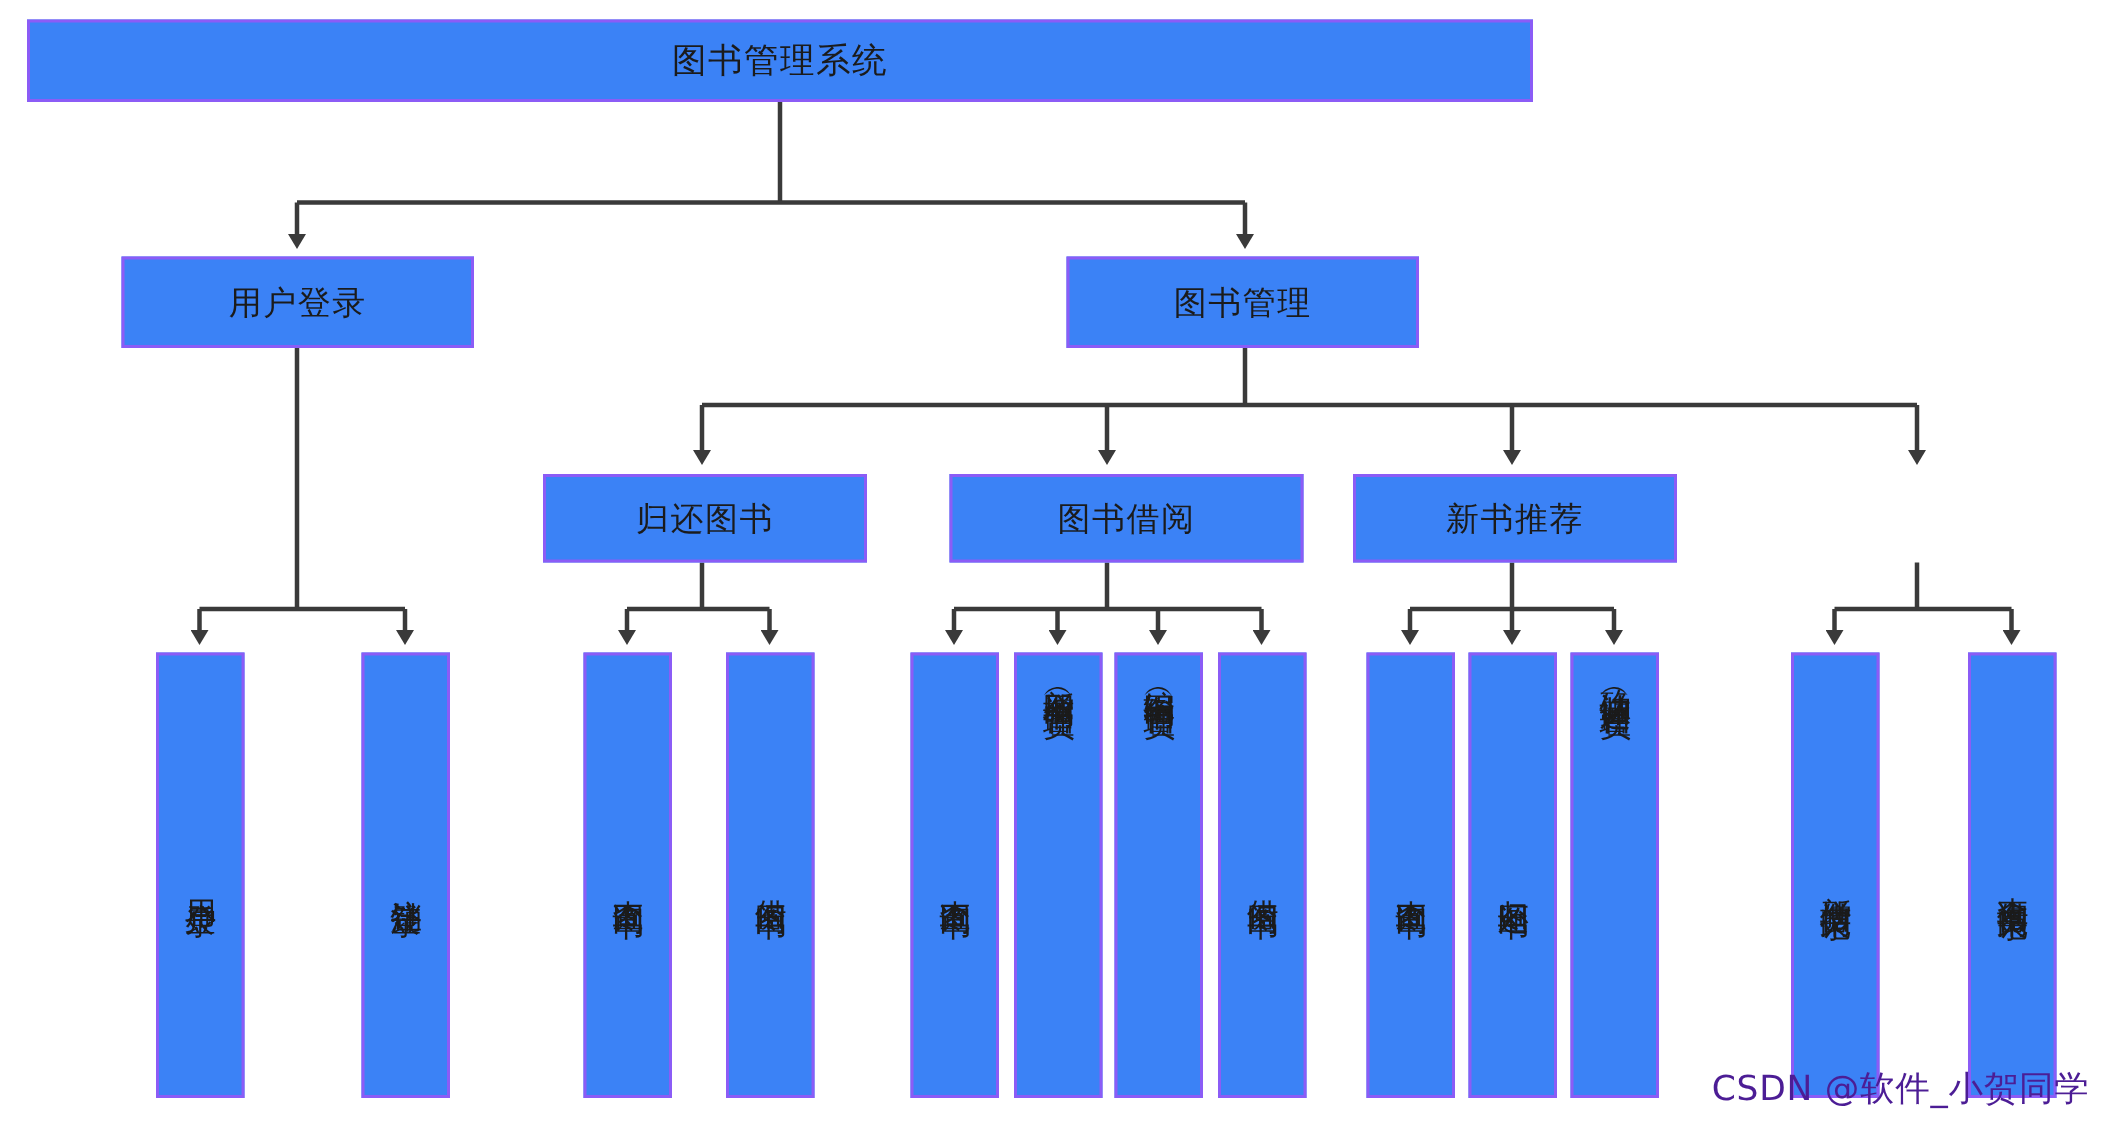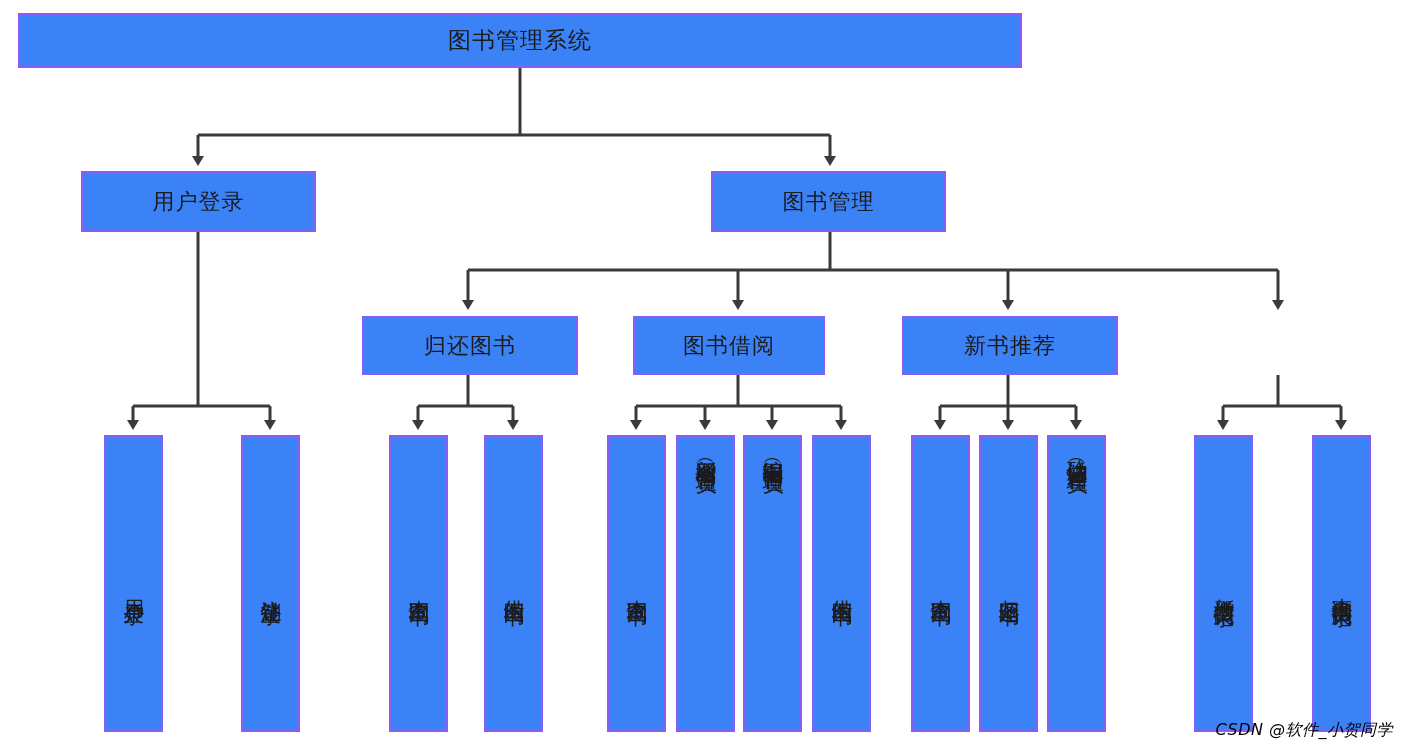--- a/index.html
+++ b/index.html
@@ -56,26 +56,25 @@
     white-space: nowrap;
     display: block;
   }
   .vtext-mid {
     align-self: center;
   }
   #watermark {
     position: absolute;
     right: 12px;
     bottom: 6px;
-    font-size: 16px;
-    color: #000000;
+    font-size: 23px;
+    color: #4c1d95;
     z-index: 5;
     white-space: nowrap;
     letter-spacing: 0.5px;
-    font-style: italic;
   }
 </style>
 </head>
 <body>
 
 <div id="canvas">
 
   <svg id="edges" viewBox="0 0 1405 747" xmlns="http://www.w3.org/2000/svg">
     <defs>
       <marker id="arrow" markerWidth="10" markerHeight="12" refX="1" refY="6" orient="auto" markerUnits="userSpaceOnUse">
@@ -135,21 +134,21 @@
   </div>
 
   <div class="node node-h" style="left:711px; top:171px; width:235px; height:61px;">
     <span>图书管理</span>
   </div>
 
   <div class="node node-h" style="left:362px; top:316px; width:216px; height:59px;">
     <span>归还图书</span>
   </div>
 
-  <div class="node node-h" style="left:633px; top:316px; width:192px; height:59px;">
+  <div class="node node-h" style="left:633px; top:316px; width:236px; height:59px;">
     <span>图书借阅</span>
   </div>
 
   <div class="node node-h" style="left:902px; top:316px; width:216px; height:59px;">
     <span>新书推荐</span>
   </div>
 
 
   <div class="node node-v" style="left:104px; top:435px; width:59px; height:297px;">
     <span class="vtext vtext-mid">用户登录</span>

